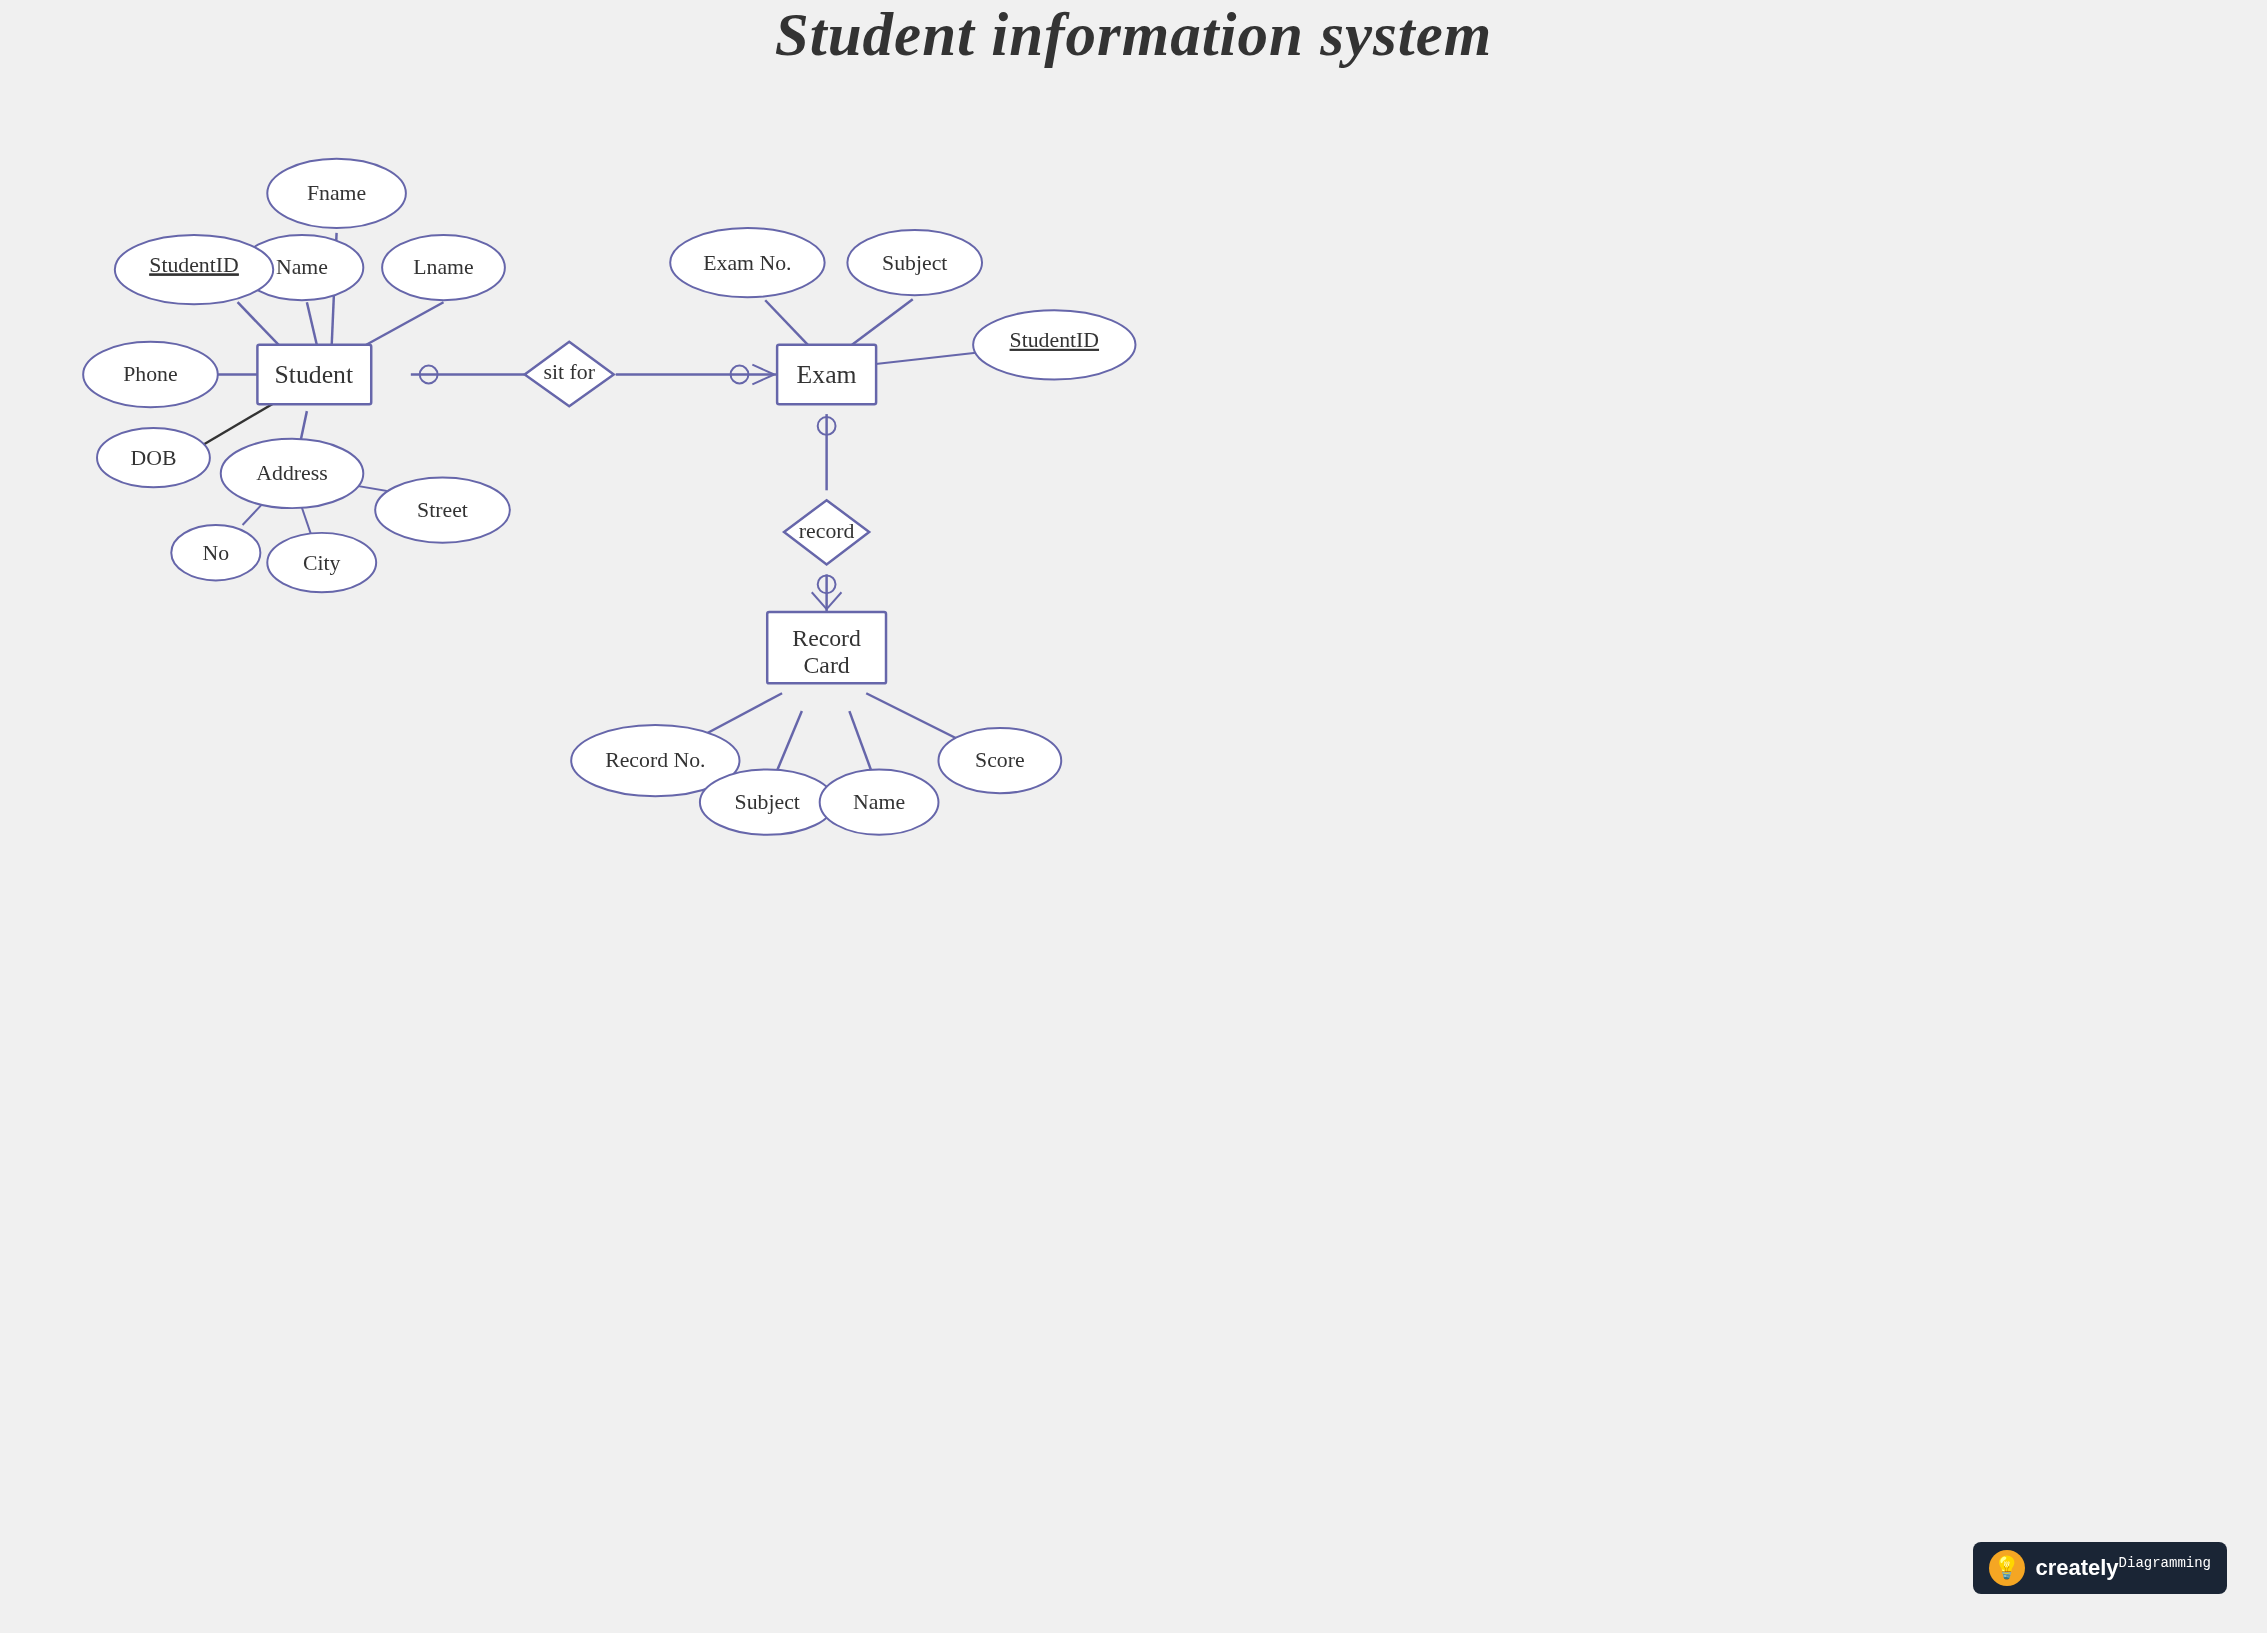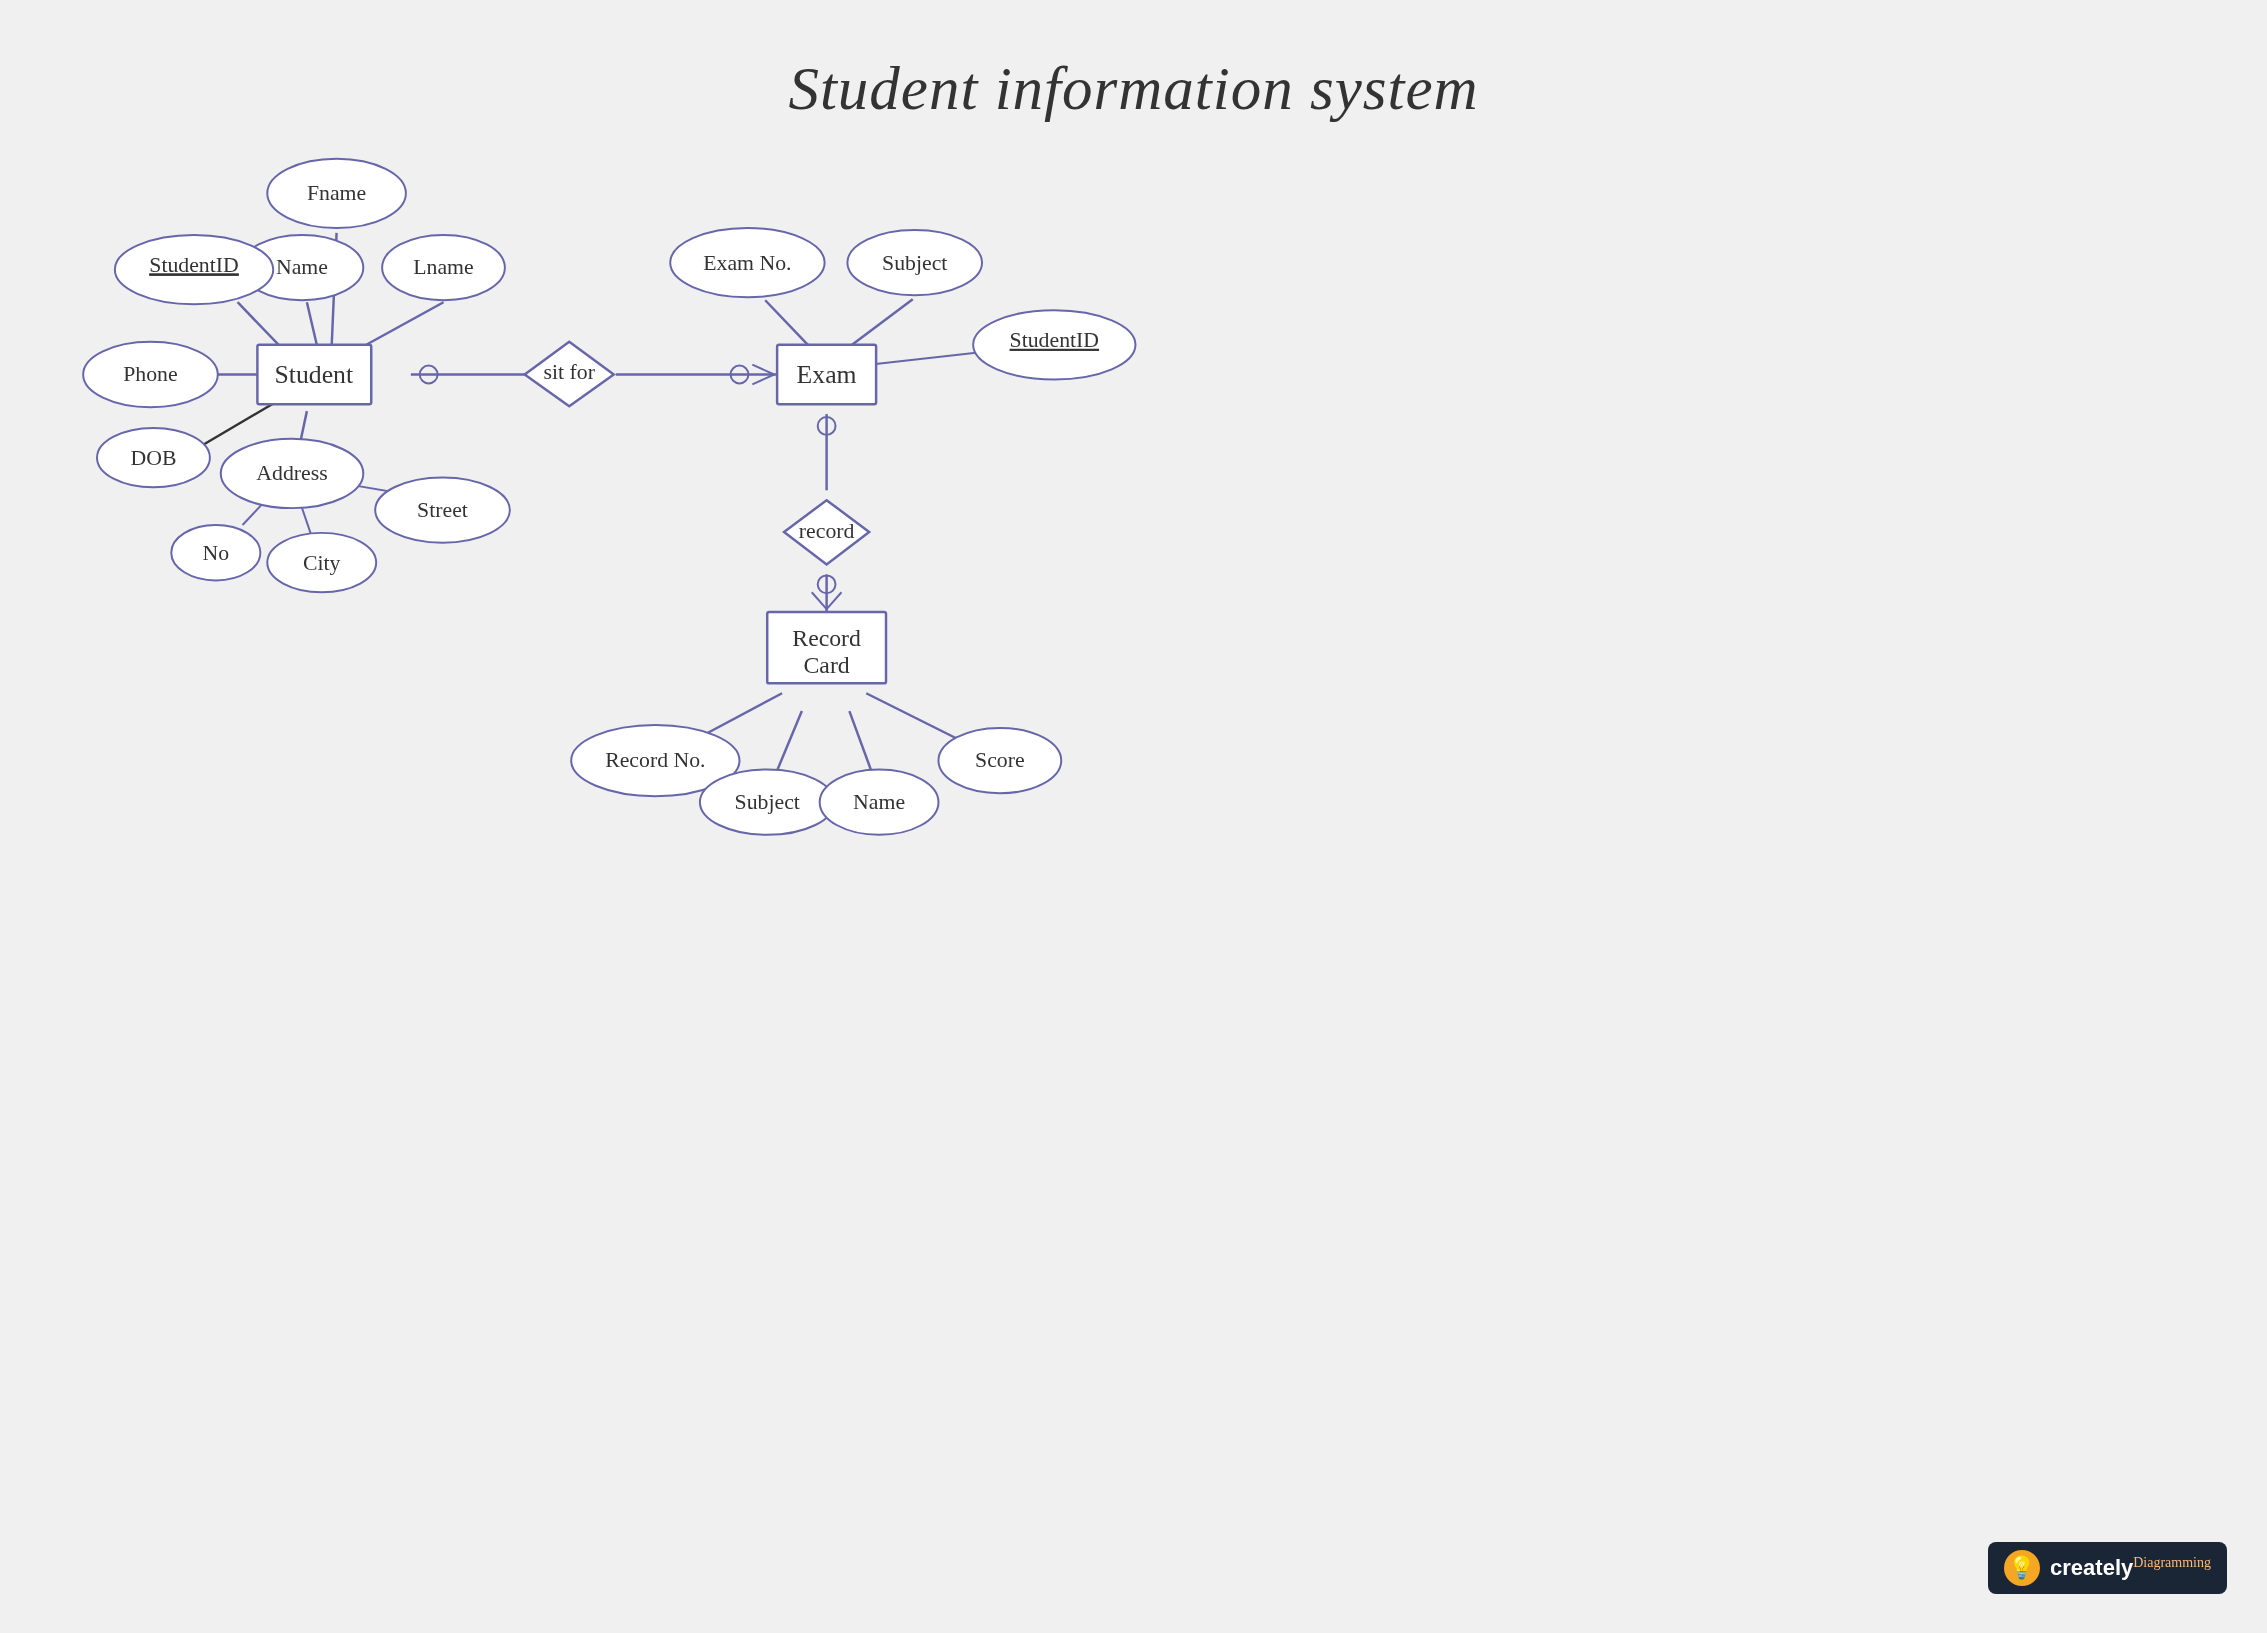--- a/index.html
+++ b/index.html
@@ -9,22 +9,21 @@
       height: 1634px;
       font-family: 'Georgia', serif;
       position: relative;
       overflow: hidden;
     }
     .title {
       text-align: center;
       font-size: 61px;
       font-style: italic;
       color: #333;
-      padding-top: 54px;
-      font-weight: normal;
+      font-weight: bold;
       letter-spacing: 1px;
     }
     svg {
       position: absolute;
       top: 0;
       left: 0;
       width: 2267px;
       height: 1634px;
       pointer-events: none;
     }
@@ -53,23 +52,23 @@
       display: flex;
       flex-direction: row;
     }
     .creately-badge .text-top {
       color: white;
       font-size: 22px;
       font-weight: bold;
       font-family: sans-serif;
     }
     .creately-badge .text-bottom {
-      color: #fdba74;
+      color: #ffffff;
       font-size: 14px;
-      font-family: Liberation Serif, serif;
+      font-family: Liberation Mono, monospace;
     }
   </style>
 </head>
 <body>
 
 <div class="title">Student information system</div>
 
 <svg id="diagram-svg" viewBox="0 0 2290 1650" xmlns="http://www.w3.org/2000/svg">
   <defs>
     <marker id="arrow-crow-many" markerWidth="10" markerHeight="10" refX="5" refY="5" orient="auto">

